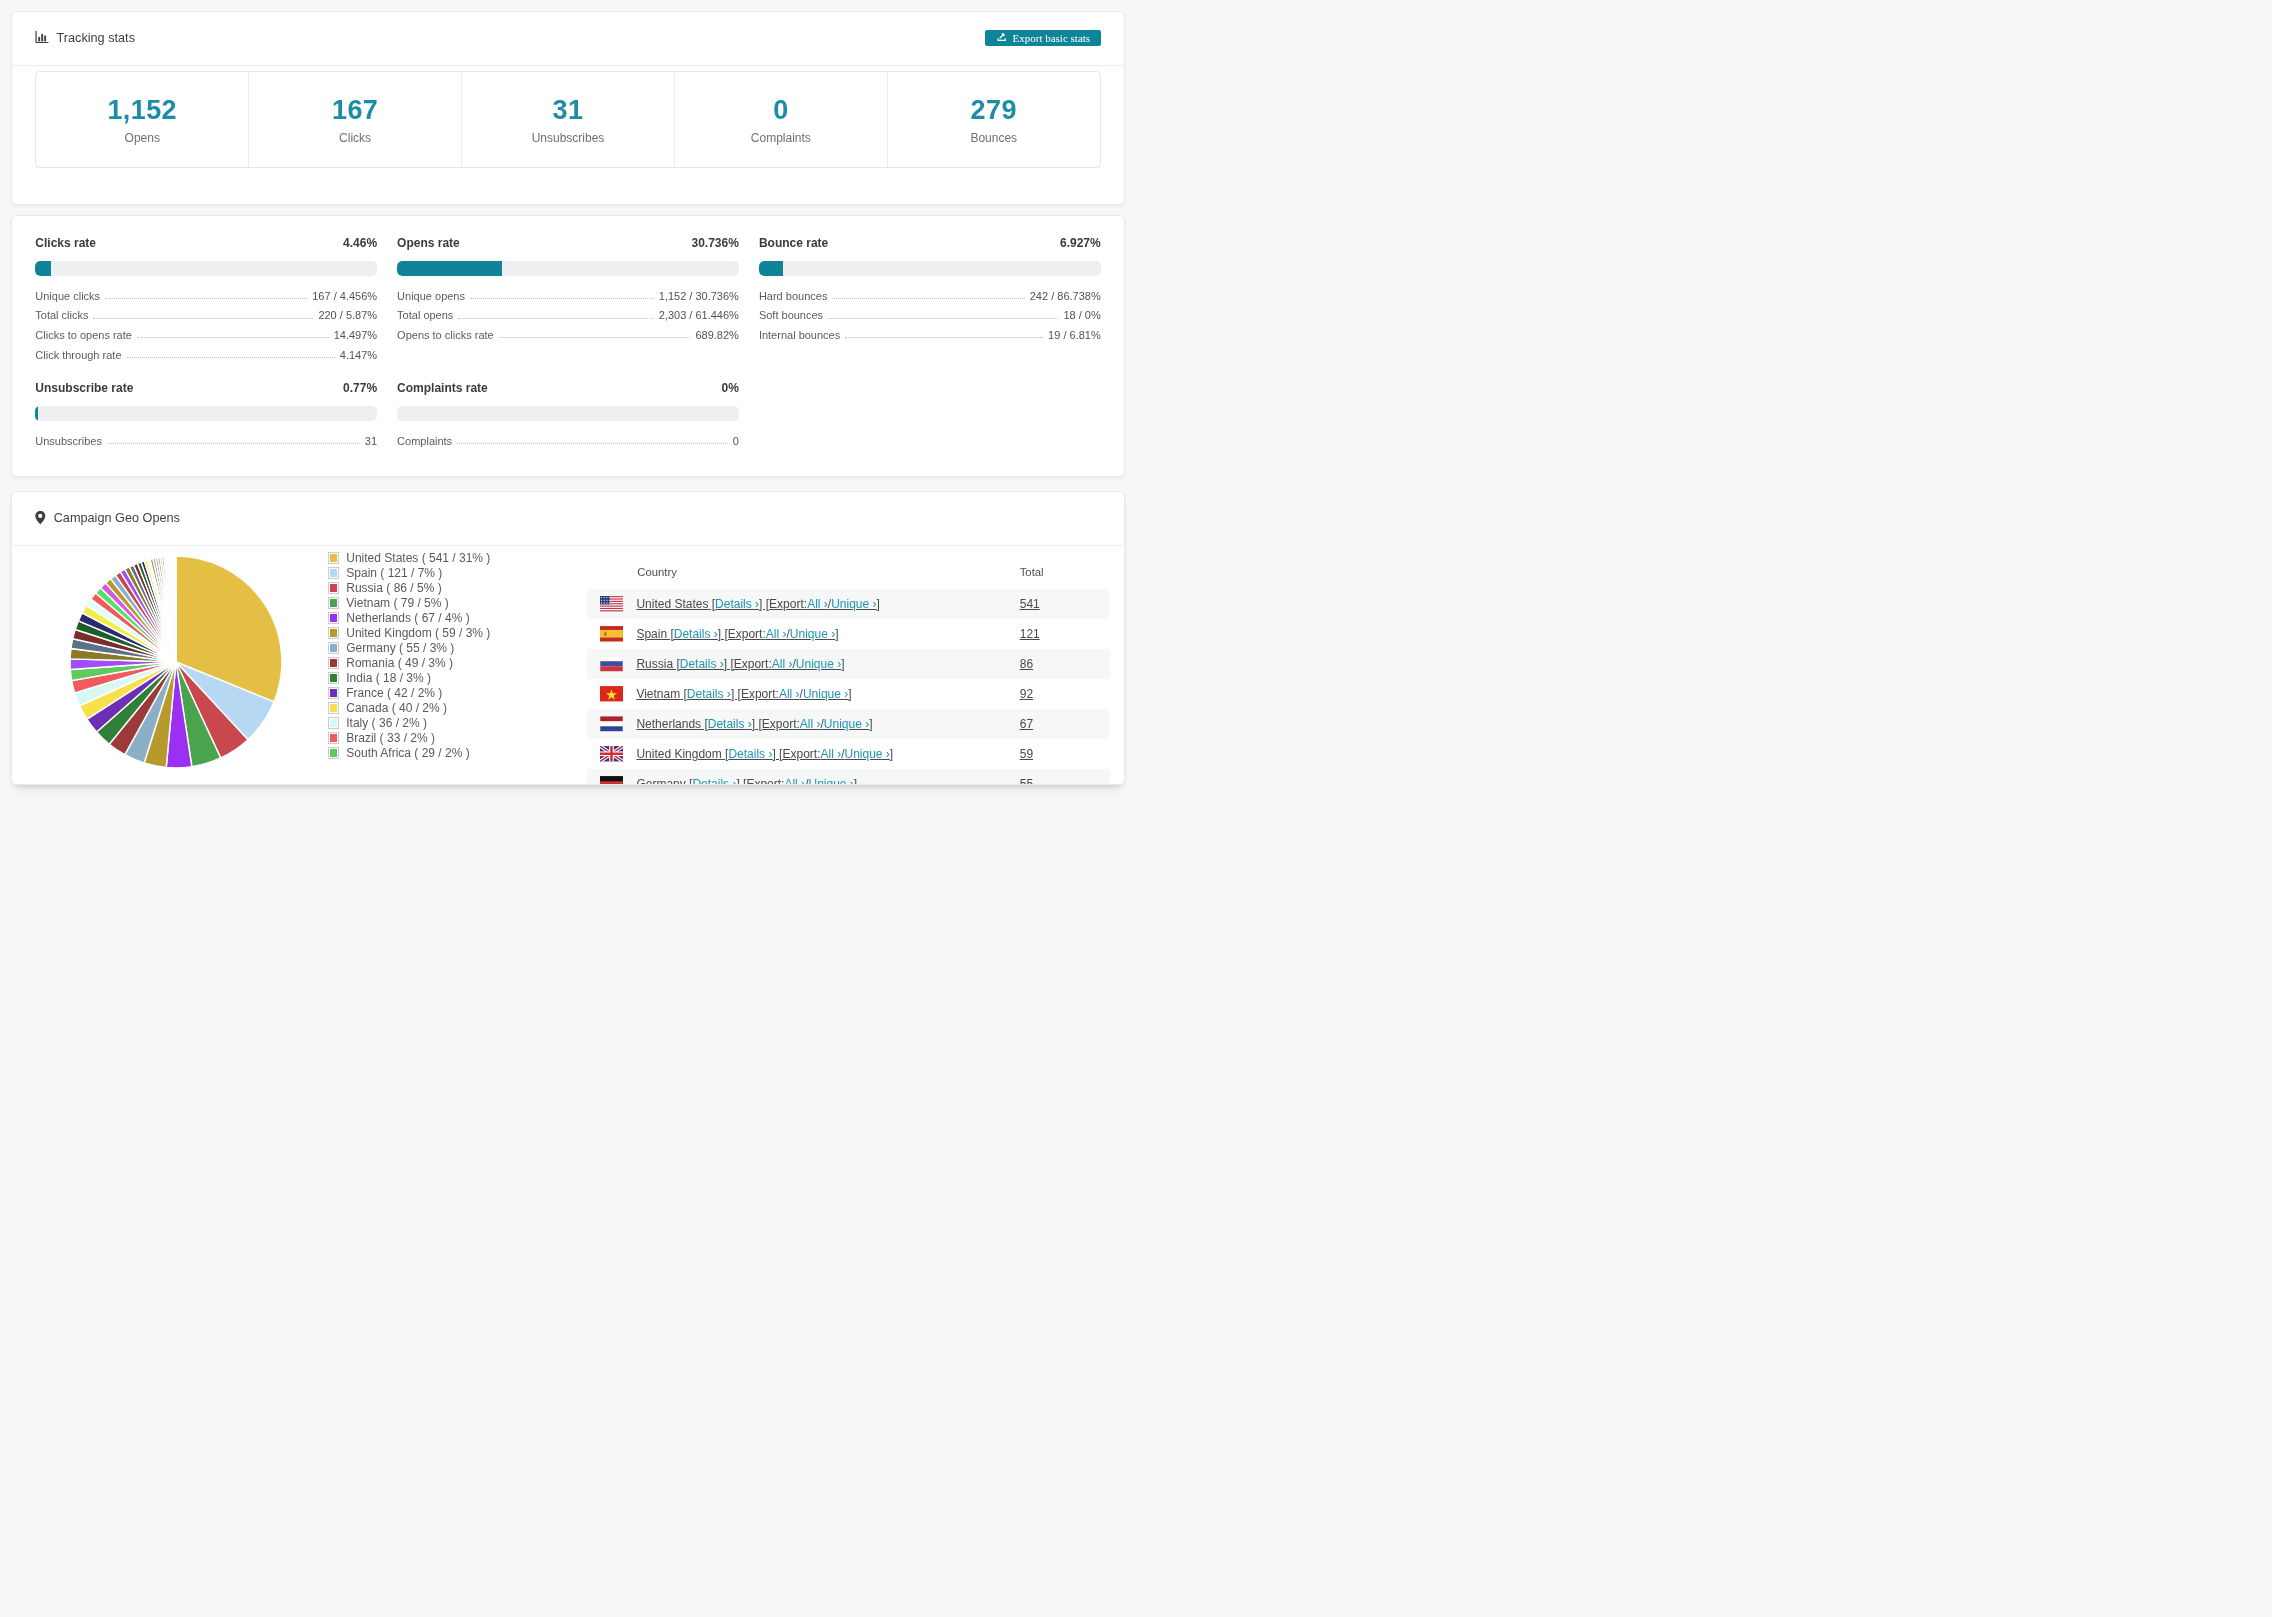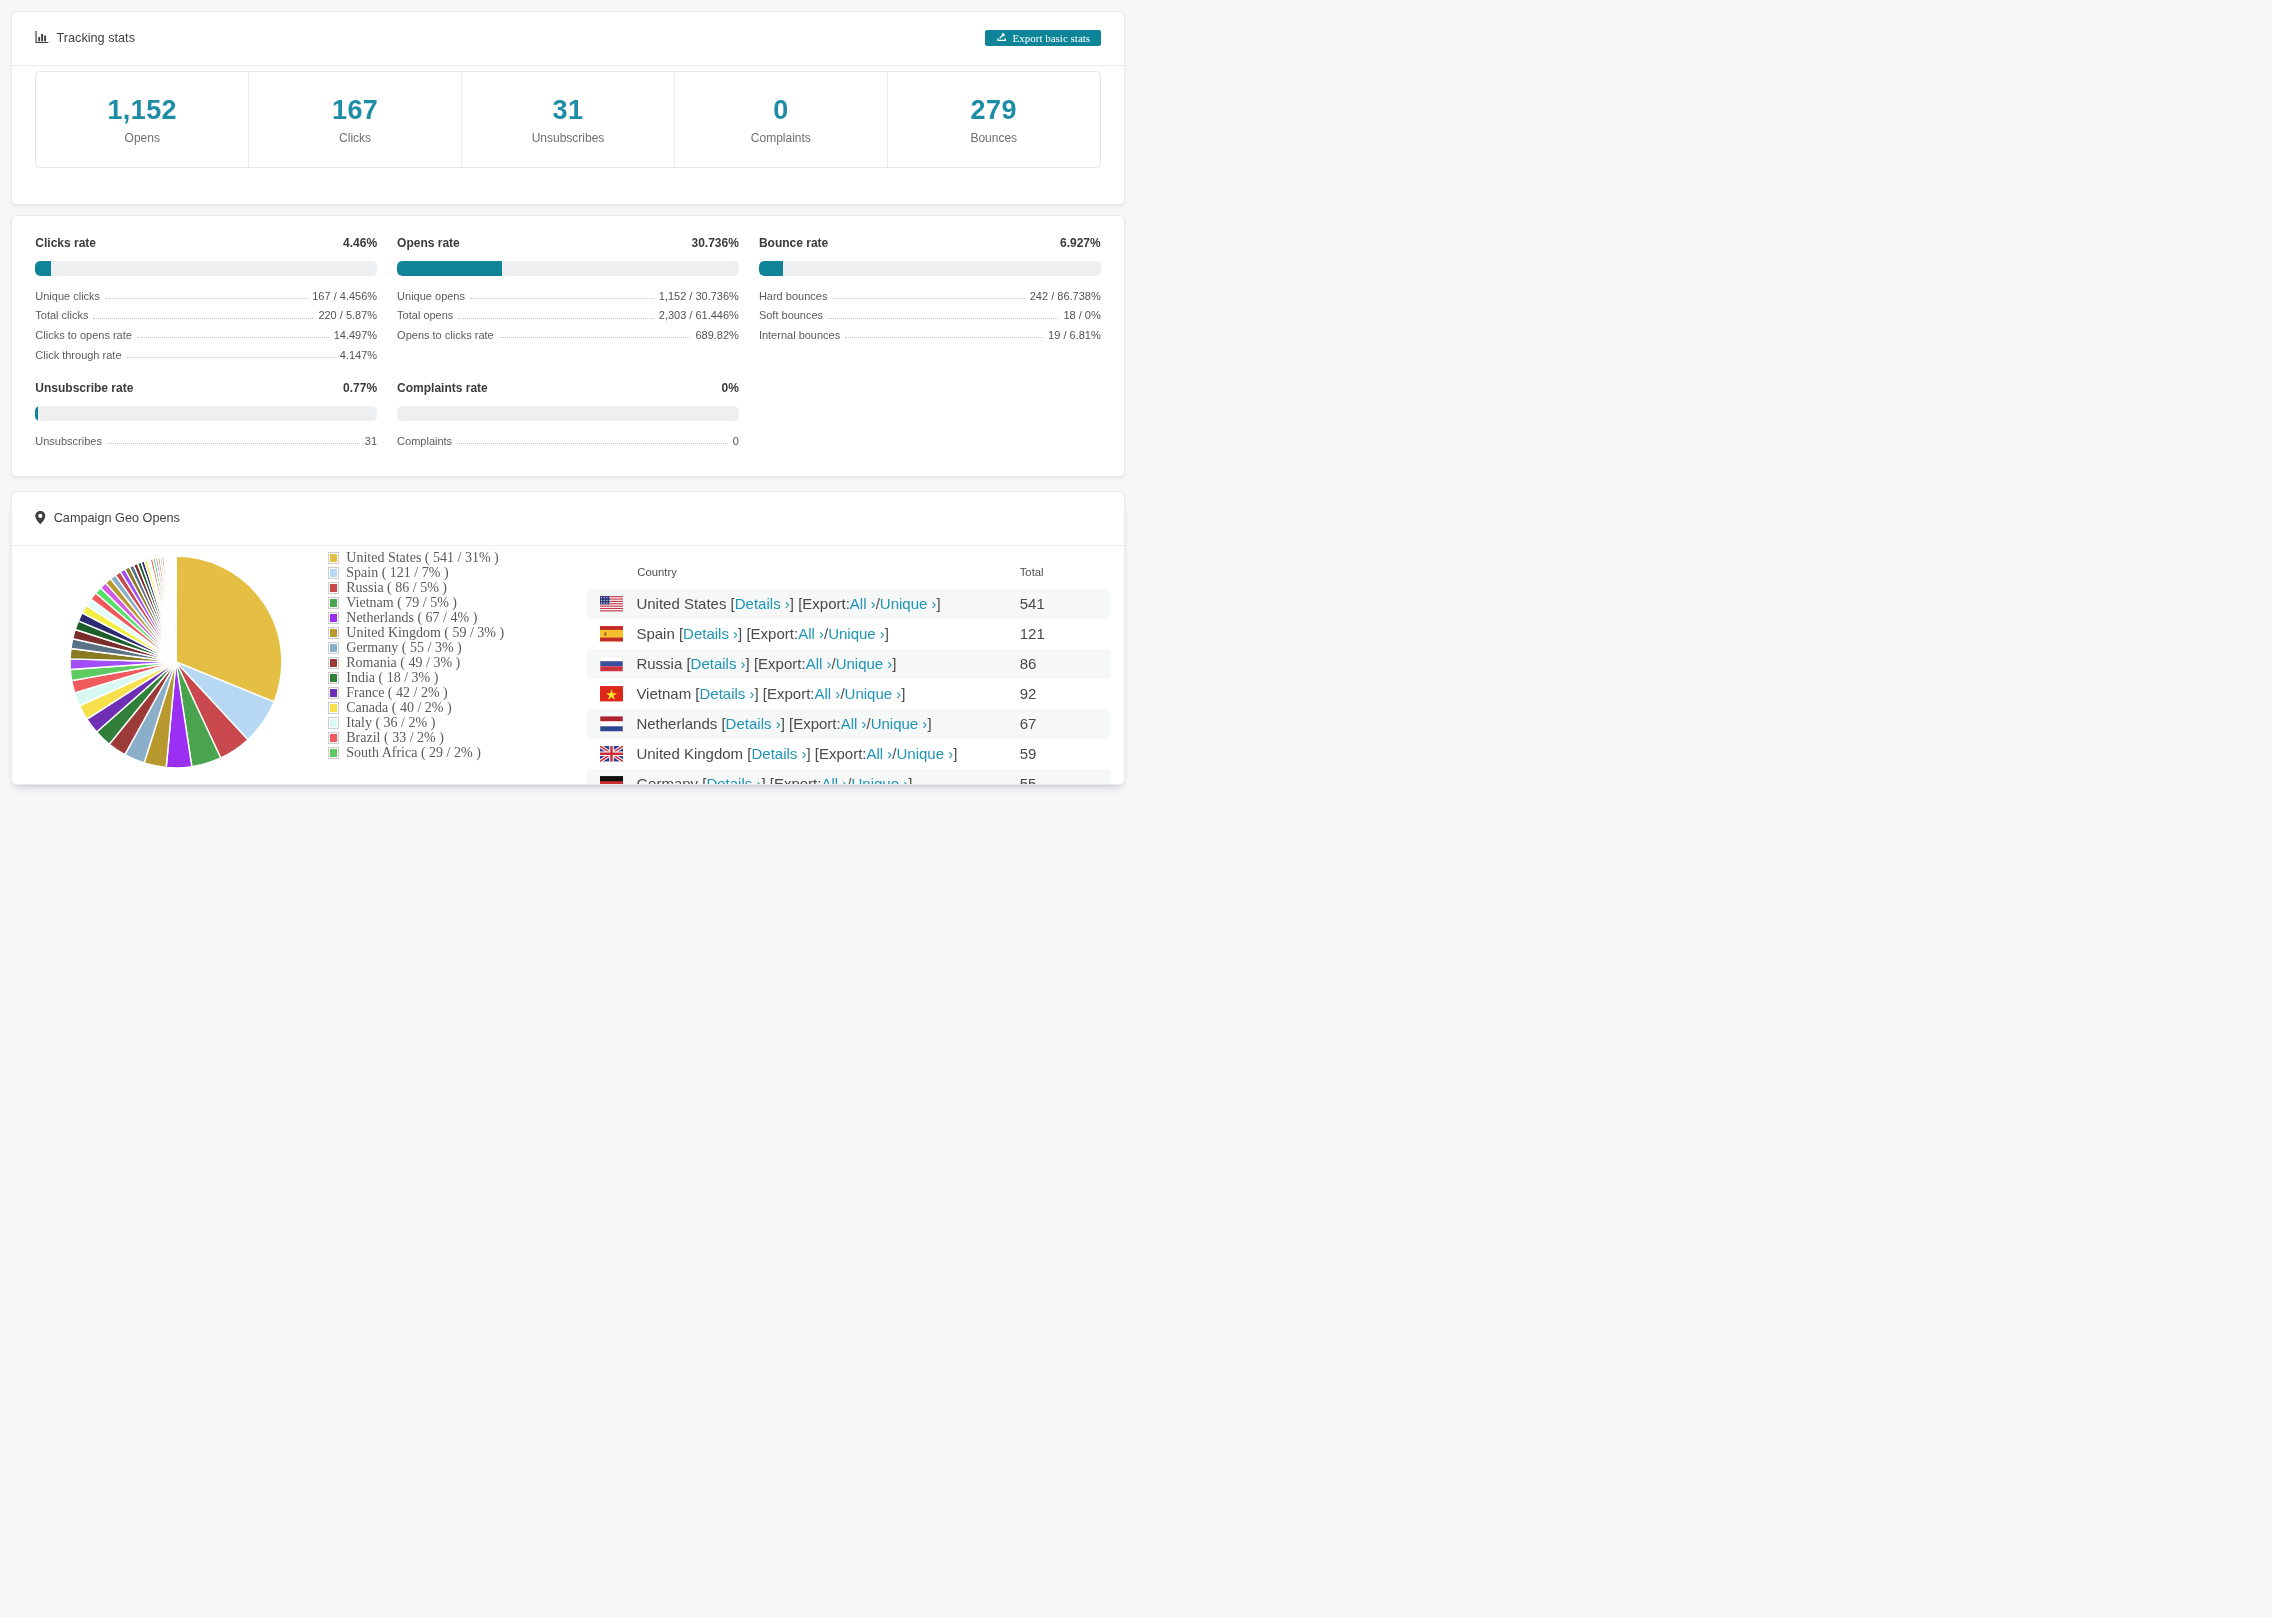--- a/index.html
+++ b/index.html
@@ -40,29 +40,29 @@
   .r-val { white-space:nowrap; color:#525252; }
 
   
   .card-geo { height:294px; overflow:hidden; position:relative;
               box-shadow:0 1.4px 2.8px rgba(40,50,70,.06), 0 7px 10px -5.6px rgba(60,70,90,.25); }
   .geo-content { position:relative; height:240px; }
   .pie-wrap { position:absolute; left:56px; top:8.5px; width:216px; height:216px; }
   .legend { position:absolute; left:317px; top:5px; list-style:none; }
   .legend-item { display:flex; align-items:center; height:15px; }
   .chip { width:9.2px; height:9.2px; flex:0 0 9.2px; border:1.4px solid #fff; outline:0.7px solid #ccc; margin-right:7.8px; }
-  .legend-label { font-size:14px; color:#5a5a5a; white-space:nowrap;font-family:Liberation Serif, serif; }
+  .legend-label { font-size:12px; color:#5a5a5a; white-space:nowrap; }
 
   .geo-table-wrap { position:absolute; left:575px; right:14px; top:0; padding-top:10px; }
   table.geo-table { width:100%; border-collapse:collapse; }
   .geo-table th { text-align:left; font-weight:400; font-size:11.3px; color:#4f4f4f;
                   padding:10px 0 11.3px; }
   .geo-table th.th-country { padding-left:50px; }
   .geo-table tbody tr:nth-child(odd) { background:#f6f7f7; }
-  .geo-table td { height:30px; font-size:15px; color:#4a4a4a; }
+  .geo-table td { height:30px; font-size:12px; color:#4a4a4a;text-decoration:underline; }
   .td-country { padding-left:12.7px; }
   .country-inner { display:flex; align-items:center; }
   .flag { width:23px; height:15.5px; flex:0 0 23px; margin-right:13.4px; display:flex; }
   .flag svg { width:23px; height:15.5px; }
   .geo-table a { color:#1f95b5; text-decoration:none; cursor:pointer; }
   .bracket { color:#4a4a4a; }
   .td-total { width:90px; }
 
   .btn-export { display:flex; align-items:center; gap:5.6px; height:16px; padding:0 10.6px;
                 background:#0e8498; border:none; border-radius:2.1px; color:#fff;

